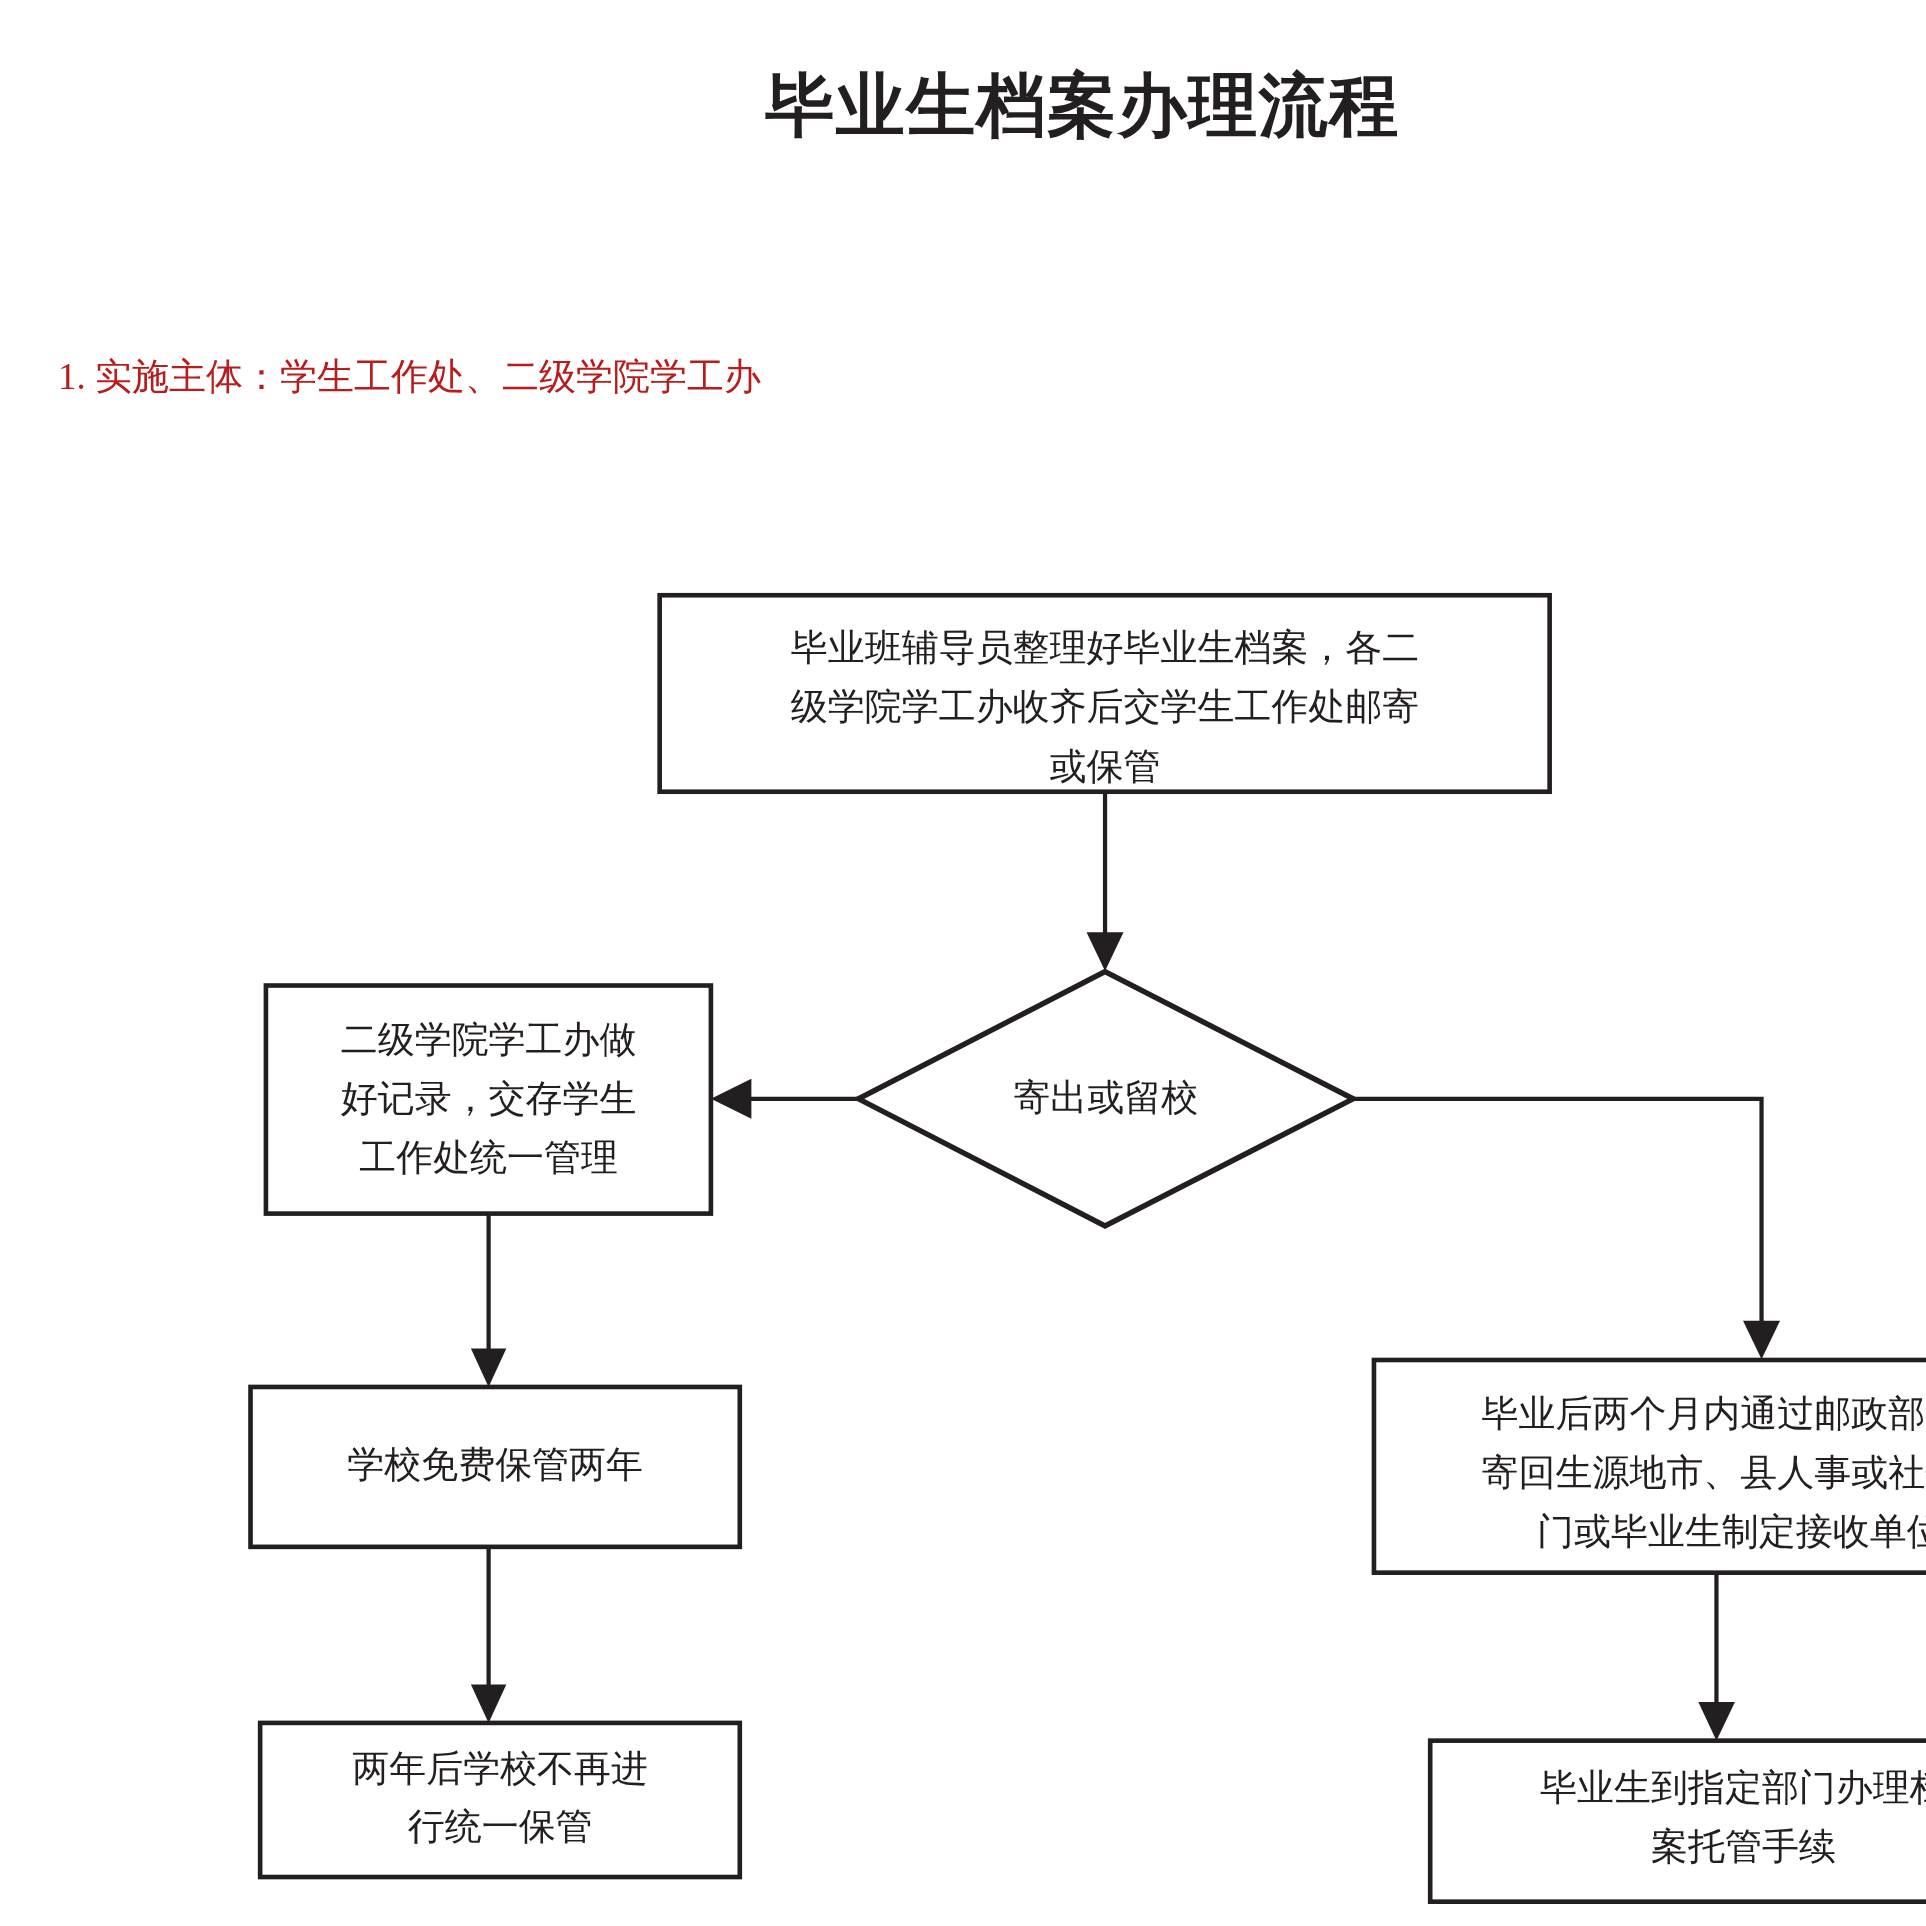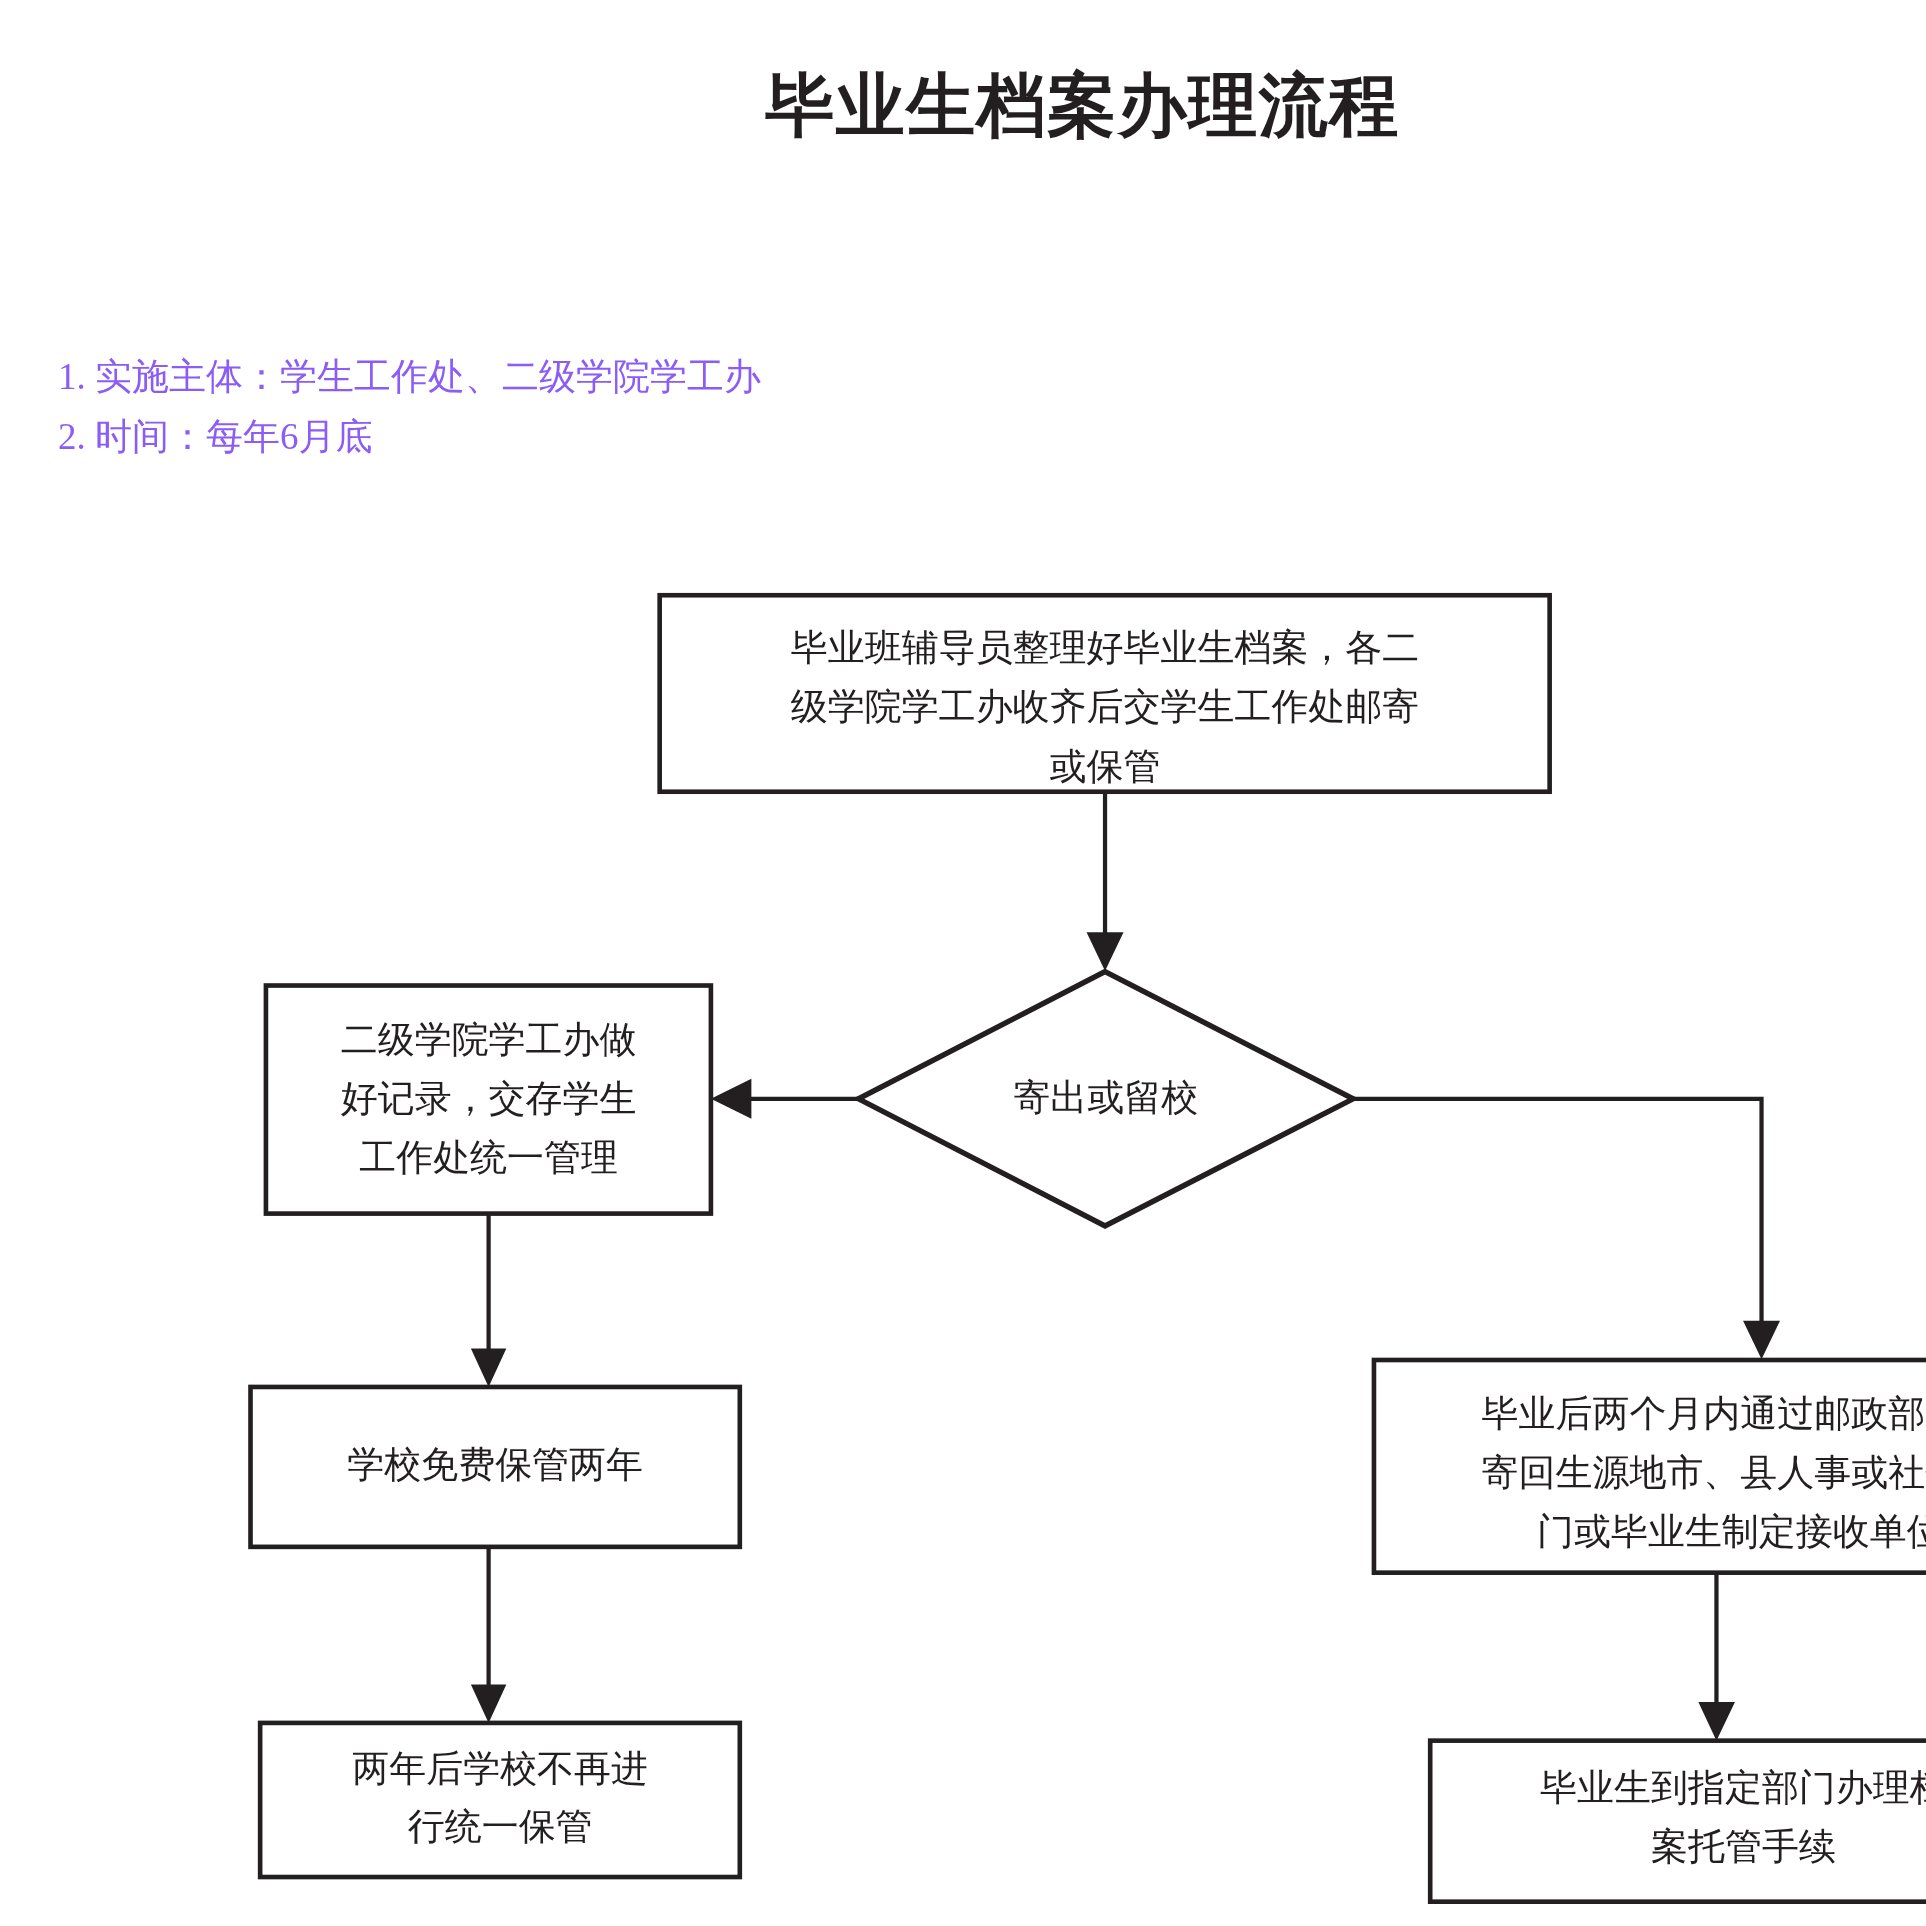--- a/index.html
+++ b/index.html
@@ -38,21 +38,21 @@
     line-height: 1.0;
   }
 
   
   #notes {
     position: absolute;
     left: 58px;
     top: 347px;
     font-size: 37px;
     line-height: 1.62;
-    color: #8b5cf6;
+    color: #b91c1c;
     white-space: nowrap;
   }
   .note-line { display: block; }
 
   
   #flow {
     position: absolute;
     left: 0;
     top: 0;
     width: 2165px;
@@ -89,21 +89,20 @@
 </style>
 </head>
 <body>
 
 <div id="page">
 
   <div id="title">毕业生档案办理流程</div>
 
   <div id="notes">
     <span class="note-line">1. 实施主体：学生工作处、二级学院学工办</span>
-    <span class="note-line">2. 时间：每年6月底</span>
   </div>
 
   <svg id="flow" viewBox="0 0 5619 5186">
 
     <g>
       <line class="edge-line" x1="2868" y1="2060" x2="2868" y2="2465"></line>
       <polygon class="edge-head" points="2868,2520 2820,2420 2916,2420"></polygon>
     </g>
 
     <g>

